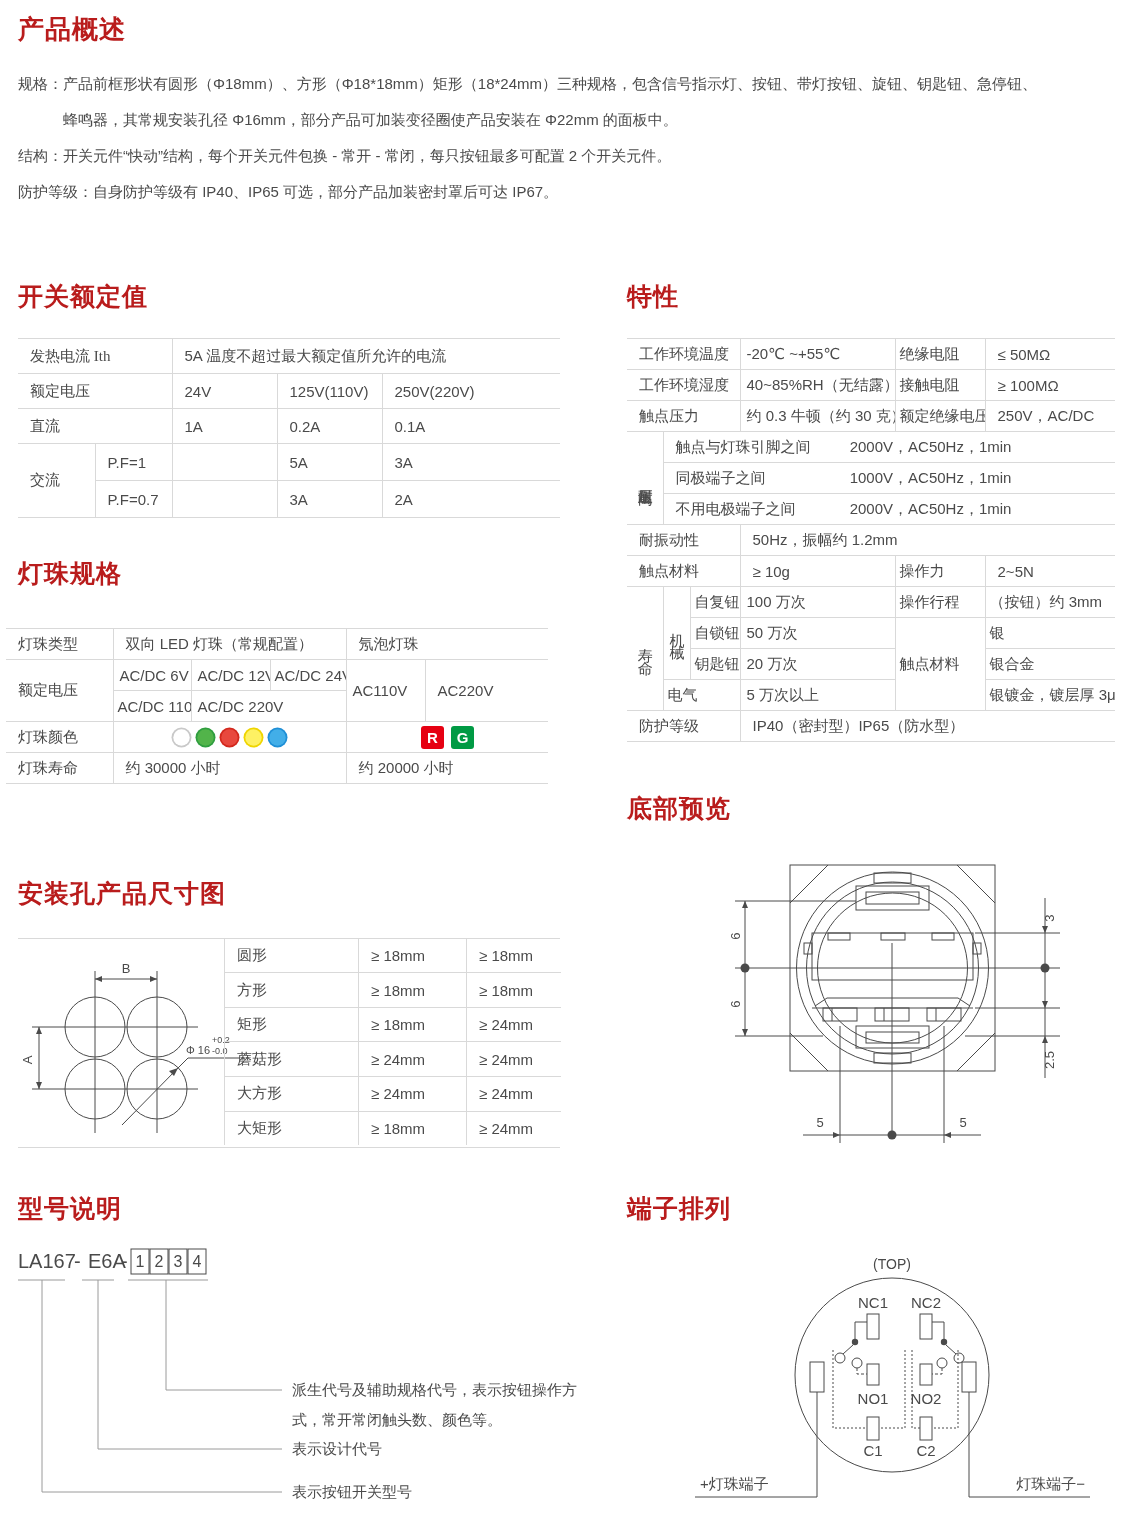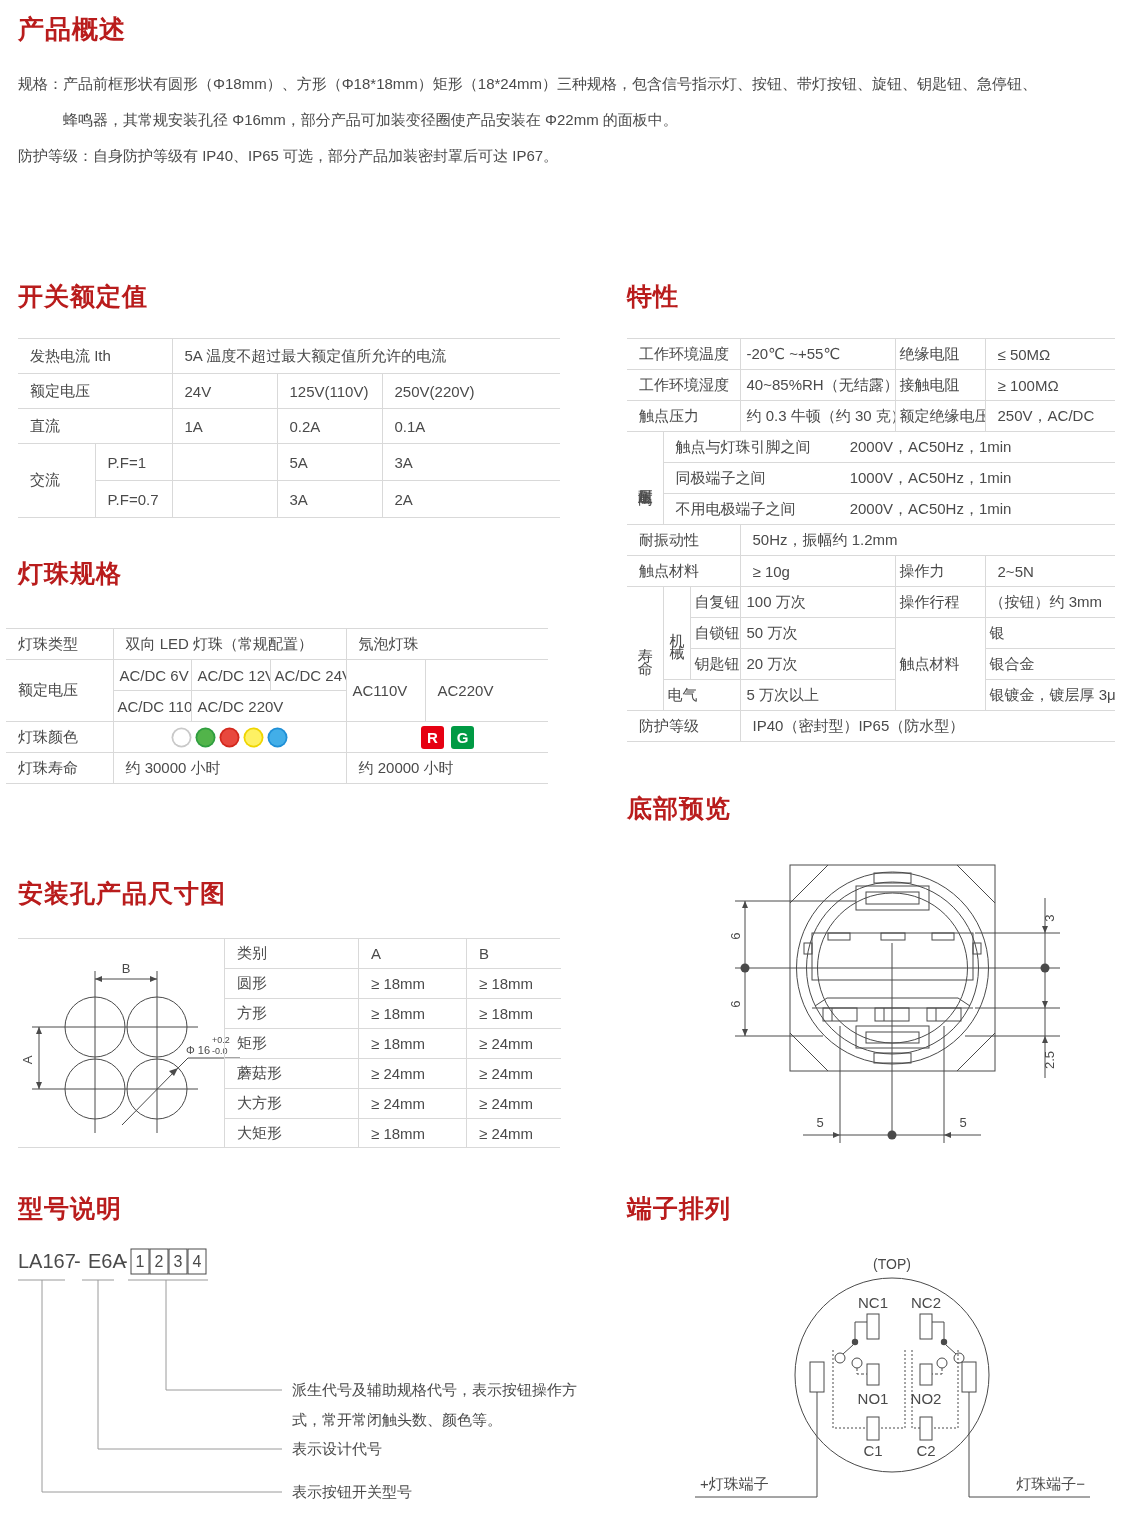--- a/index.html
+++ b/index.html
@@ -13,21 +13,21 @@
   .ov-rows { font-size:15px; }
   .ov-row { display:flex; line-height:36px; }
   .ov-label { white-space:nowrap; }
   .ov-text { flex:1; }
 
   
   table.tbl { border-collapse:collapse; table-layout:fixed; font-size:15px; color:#4a4a4a;
               border-bottom:1px solid #d9d9d9; }
   table.tbl td { border-top:1px solid #d9d9d9; border-left:1px solid #d9d9d9;
                  padding:0 12px; font-weight:normal; overflow:hidden; white-space:nowrap; }
-  table.tbl td.bl0 { border-left:none; }
+  table.tbl td.bl0 { border-left:none;font-family:Liberation Serif, serif; }
   table.tbl td.tight { padding:0 4px; }
   table.tbl td.p6 { padding:0 6px; }
   tr.h34 td { height:34px; } tr.h36 td { height:36px; } tr.h30 td { height:30px; } tr.h29 td { height:29px; }
   td.vert { writing-mode:vertical-lr; text-orientation:upright; text-align:center; padding:4px 0; }
   td.vsp { letter-spacing:12px; }
   .hv-lab { display:inline-block; width:170px; }
 
   
   .dotrow { display:flex; align-items:center; justify-content:center; gap:3px; }
   .chiprow { display:flex; align-items:center; justify-content:center; gap:7px; }
@@ -56,20 +56,24 @@
 
 <div class="abs" style="left:18px; top:14px; width:1104px;">
   <h1 class="sec">产品概述</h1>
   <div class="ov-rows" style="margin-top:22px;">
     <div class="ov-row">
       <span class="ov-label">规格：</span>
       <div class="ov-text">
         <div>产品前框形状有圆形（Φ18mm）、方形（Φ18*18mm）矩形（18*24mm）三种规格，包含信号指示灯、按钮、带灯按钮、旋钮、钥匙钮、急停钮、</div>
         <div>蜂鸣器，其常规安装孔径 Φ16mm，部分产品可加装变径圈使产品安装在 Φ22mm 的面板中。</div>
       </div>
+    </div>
+    <div class="ov-row">
+      <span class="ov-label">结构：</span>
+      <div class="ov-text">开关元件“快动”结构，每个开关元件包换 - 常开 - 常闭，每只按钮最多可配置 2 个开关元件。</div>
     </div>
     <div class="ov-row">
       <span class="ov-label">防护等级：</span>
       <div class="ov-text">自身防护等级有 IP40、IP65 可选，部分产品加装密封罩后可达 IP67。</div>
     </div>
   </div>
 </div>
 
 <h2 class="sec abs" style="left:18px; top:281px;">开关额定值</h2>
 <table class="tbl abs" style="left:18px; top:338px; width:542px;">
@@ -380,25 +384,20 @@
       <text x="194" y="115" font-size="9">-0.0</text>
     </g>
   </svg>
   <table class="tbl mtbl" style="width:336px; height:206px;">
     <colgroup>
         <col style="width:134px">
         <col style="width:108px">
         <col style="width:94px">
       </colgroup>
     <tbody>
-        <tr class="h29">
-      <td>类别</td>
-      <td>A</td>
-      <td>B</td>
-    </tr>
     <tr class="h29">
       <td>圆形</td>
       <td>≥ 18mm</td>
       <td>≥ 18mm</td>
     </tr>
     <tr class="h29">
       <td>方形</td>
       <td>≥ 18mm</td>
       <td>≥ 18mm</td>
     </tr>

